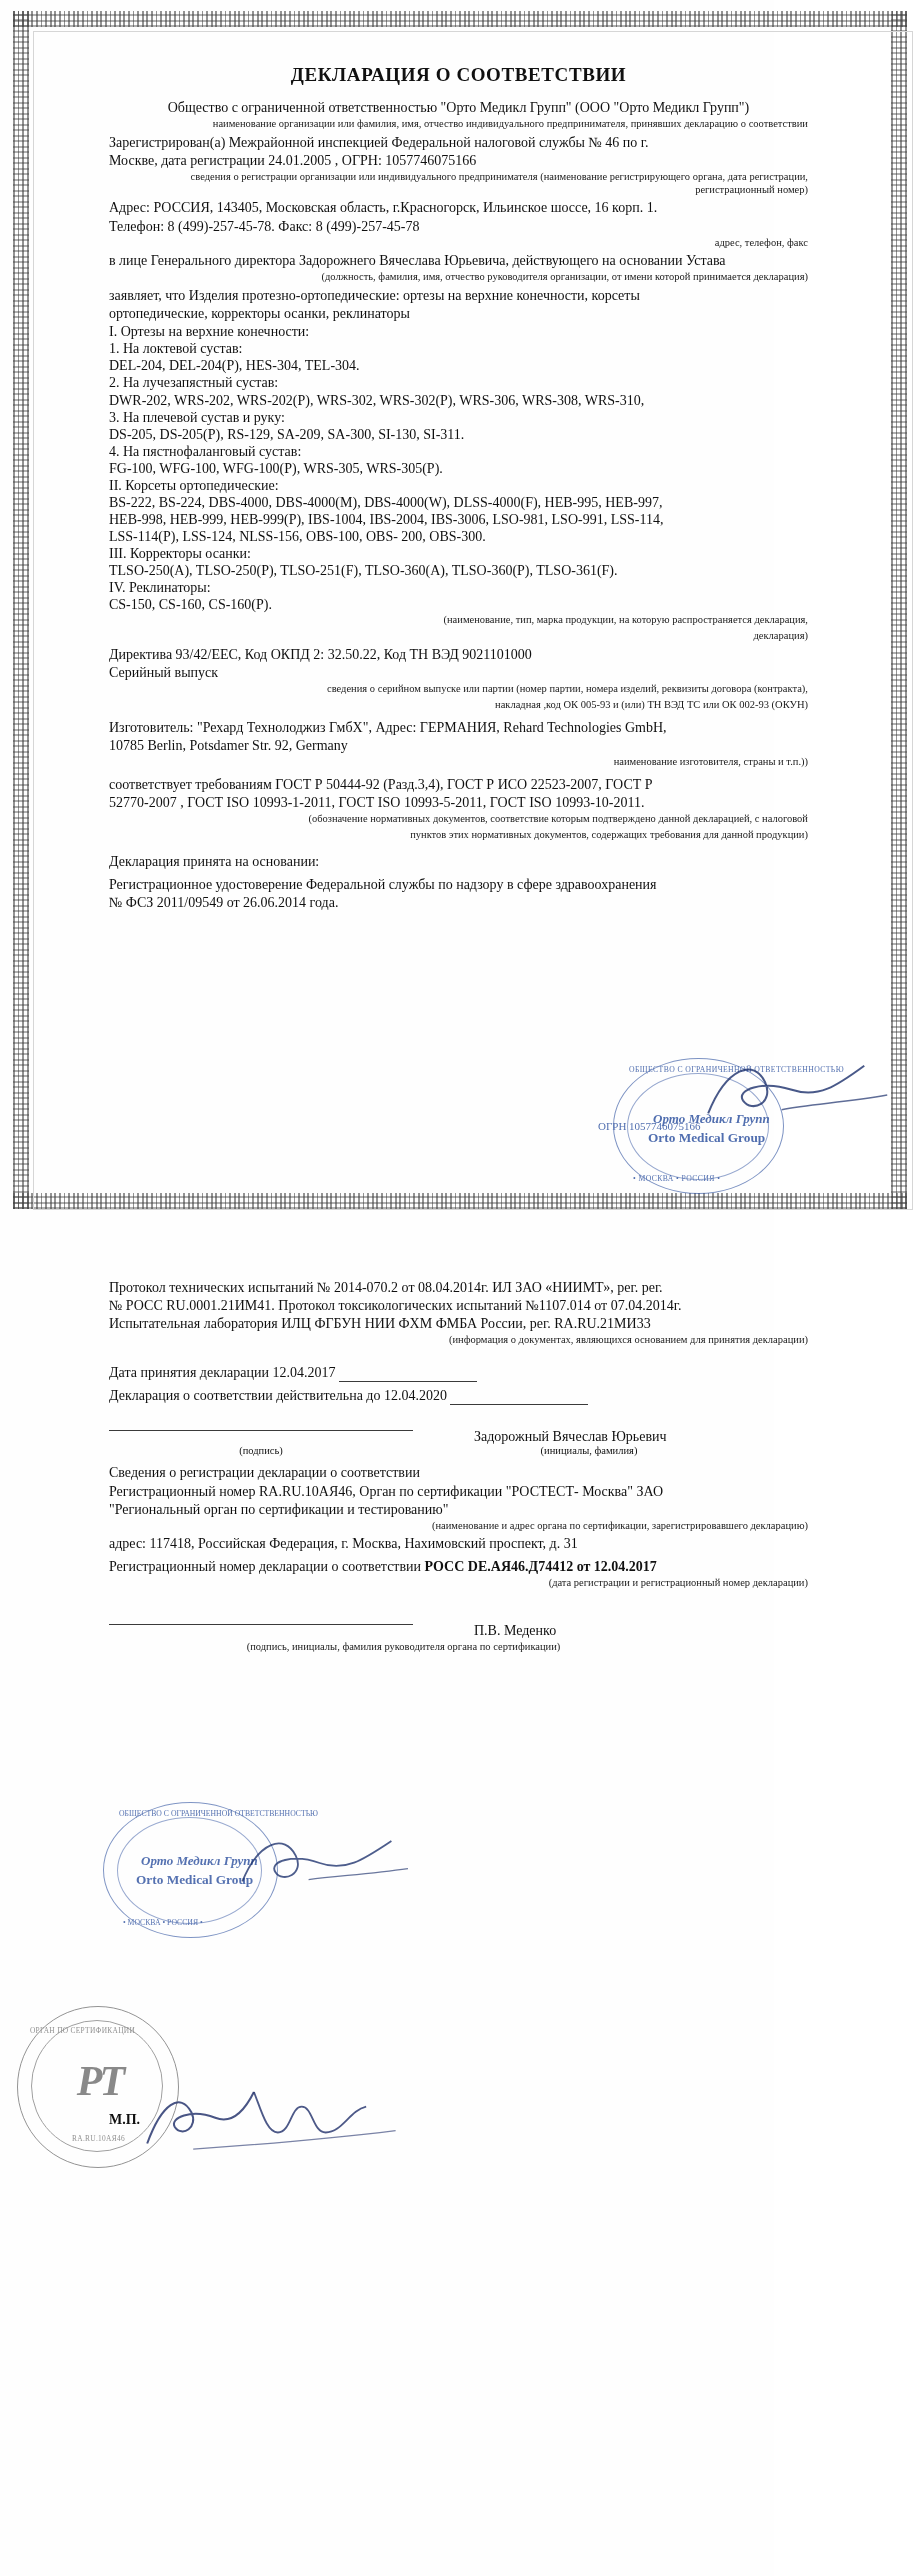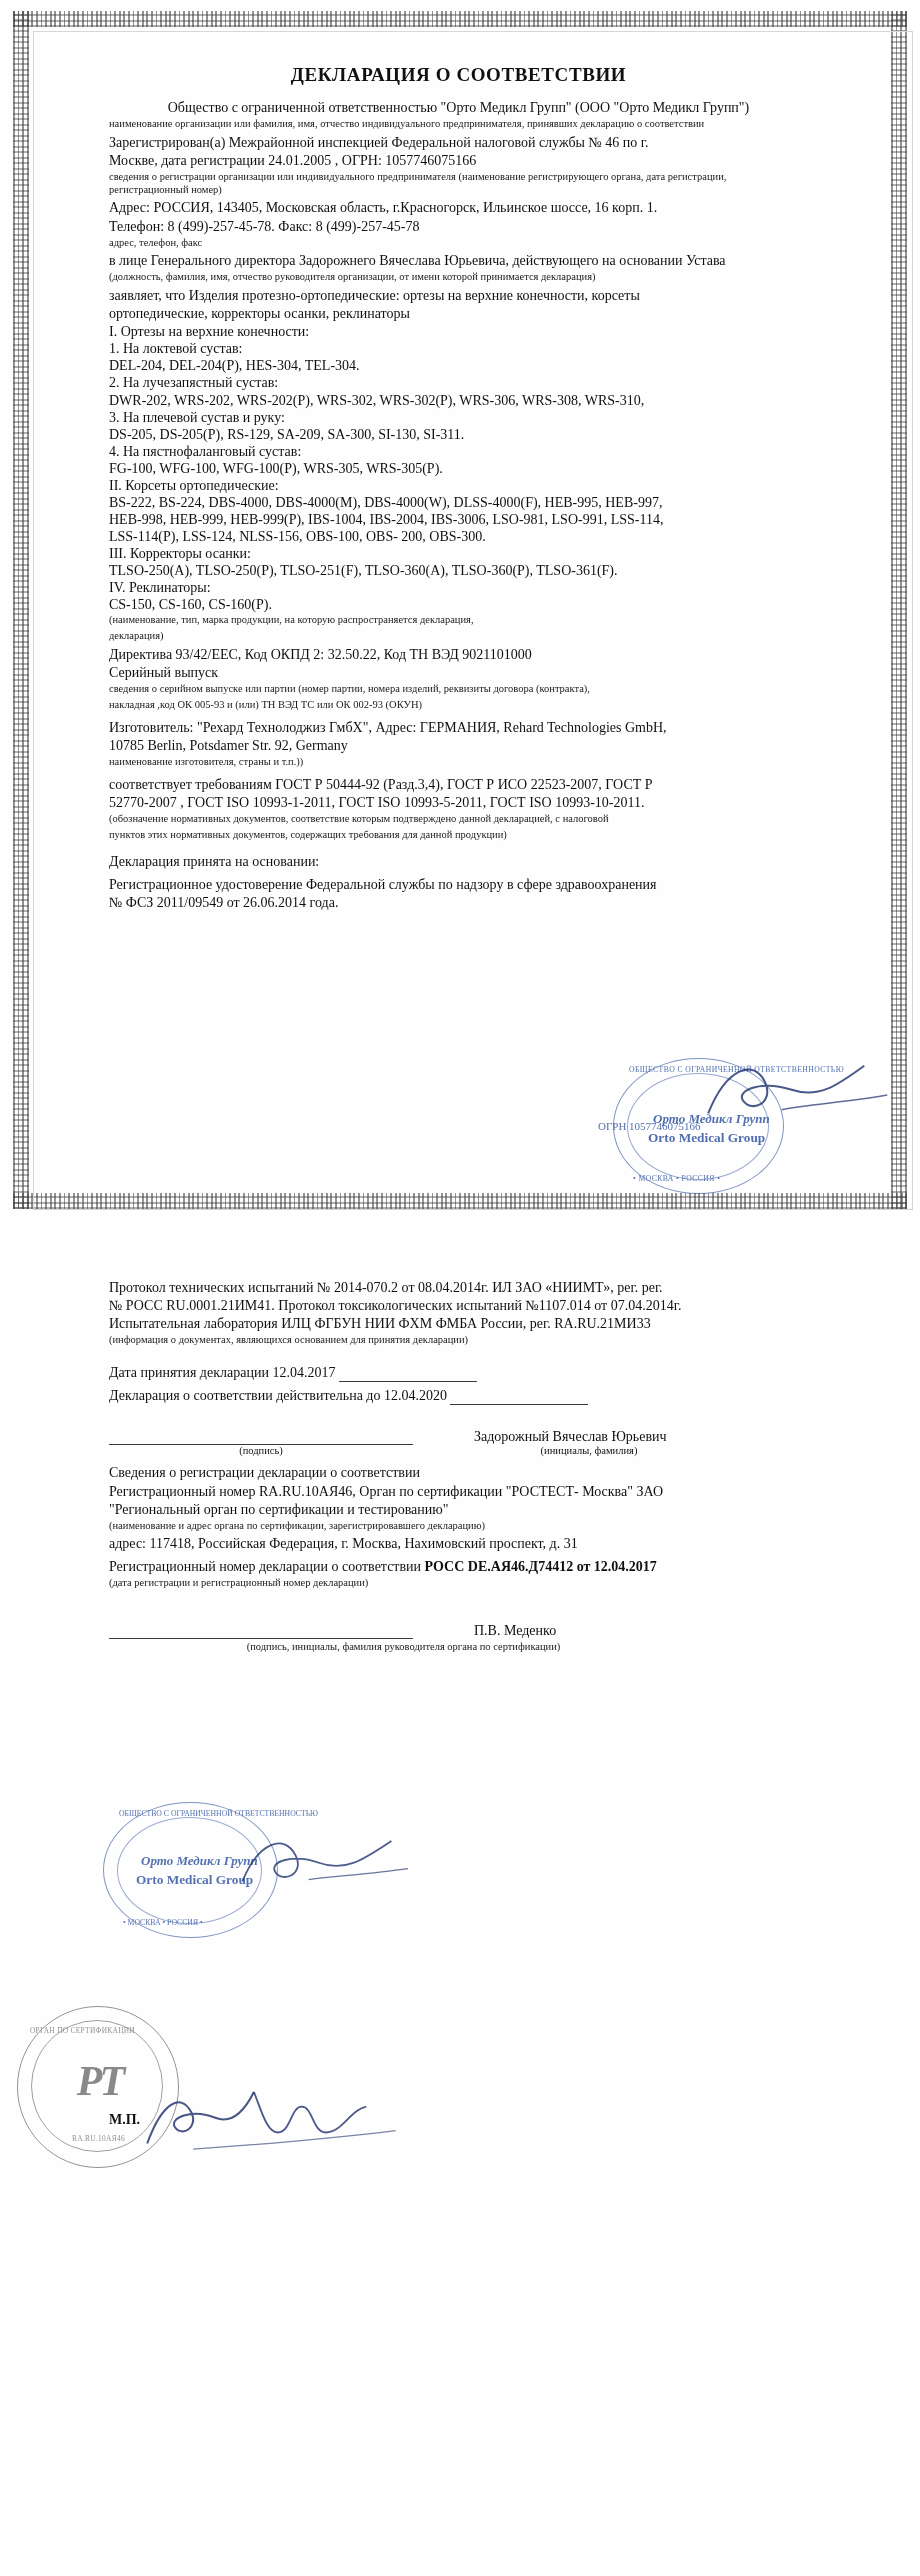--- a/index.html
+++ b/index.html
@@ -75,21 +75,21 @@
     line-height: 1.30;
     margin: 0;
     text-align: left;
   }
   .ln.center { text-align: center; }
   .ln.tight { line-height: 1.22; }
 
   .cap {
     font-size: 10.5px;
     line-height: 1.22;
-    text-align: left;
+    text-align: right;
     margin: 0.9px 0 2.8px 0;
     color: #1a1a1a;
   }
 
   .gap-s { height: 4.6px; }
   .gap-m { height: 8.3px; }
   .gap-l { height: 14px; }
 
   .bold { font-weight: bold; }
 
@@ -219,21 +219,21 @@
 
   .field-rule {
     display: inline-block;
     border-bottom: 0.9px solid #3a3a3a;
     height: 13px;
     vertical-align: bottom;
   }
 
   .sig-line-row {
     display: flex;
-    align-items: flex-end;
+    align-items: flex-start;
     margin-top: 24px;
   }
   .sig-line-row .lbl-left {
     width: 304px;
     border-bottom: 0.9px solid #3a3a3a;
     height: 0.9px;
   }
   .sig-line-row .lbl-right {
     margin-left: 61px;
     font-size: 14px;

